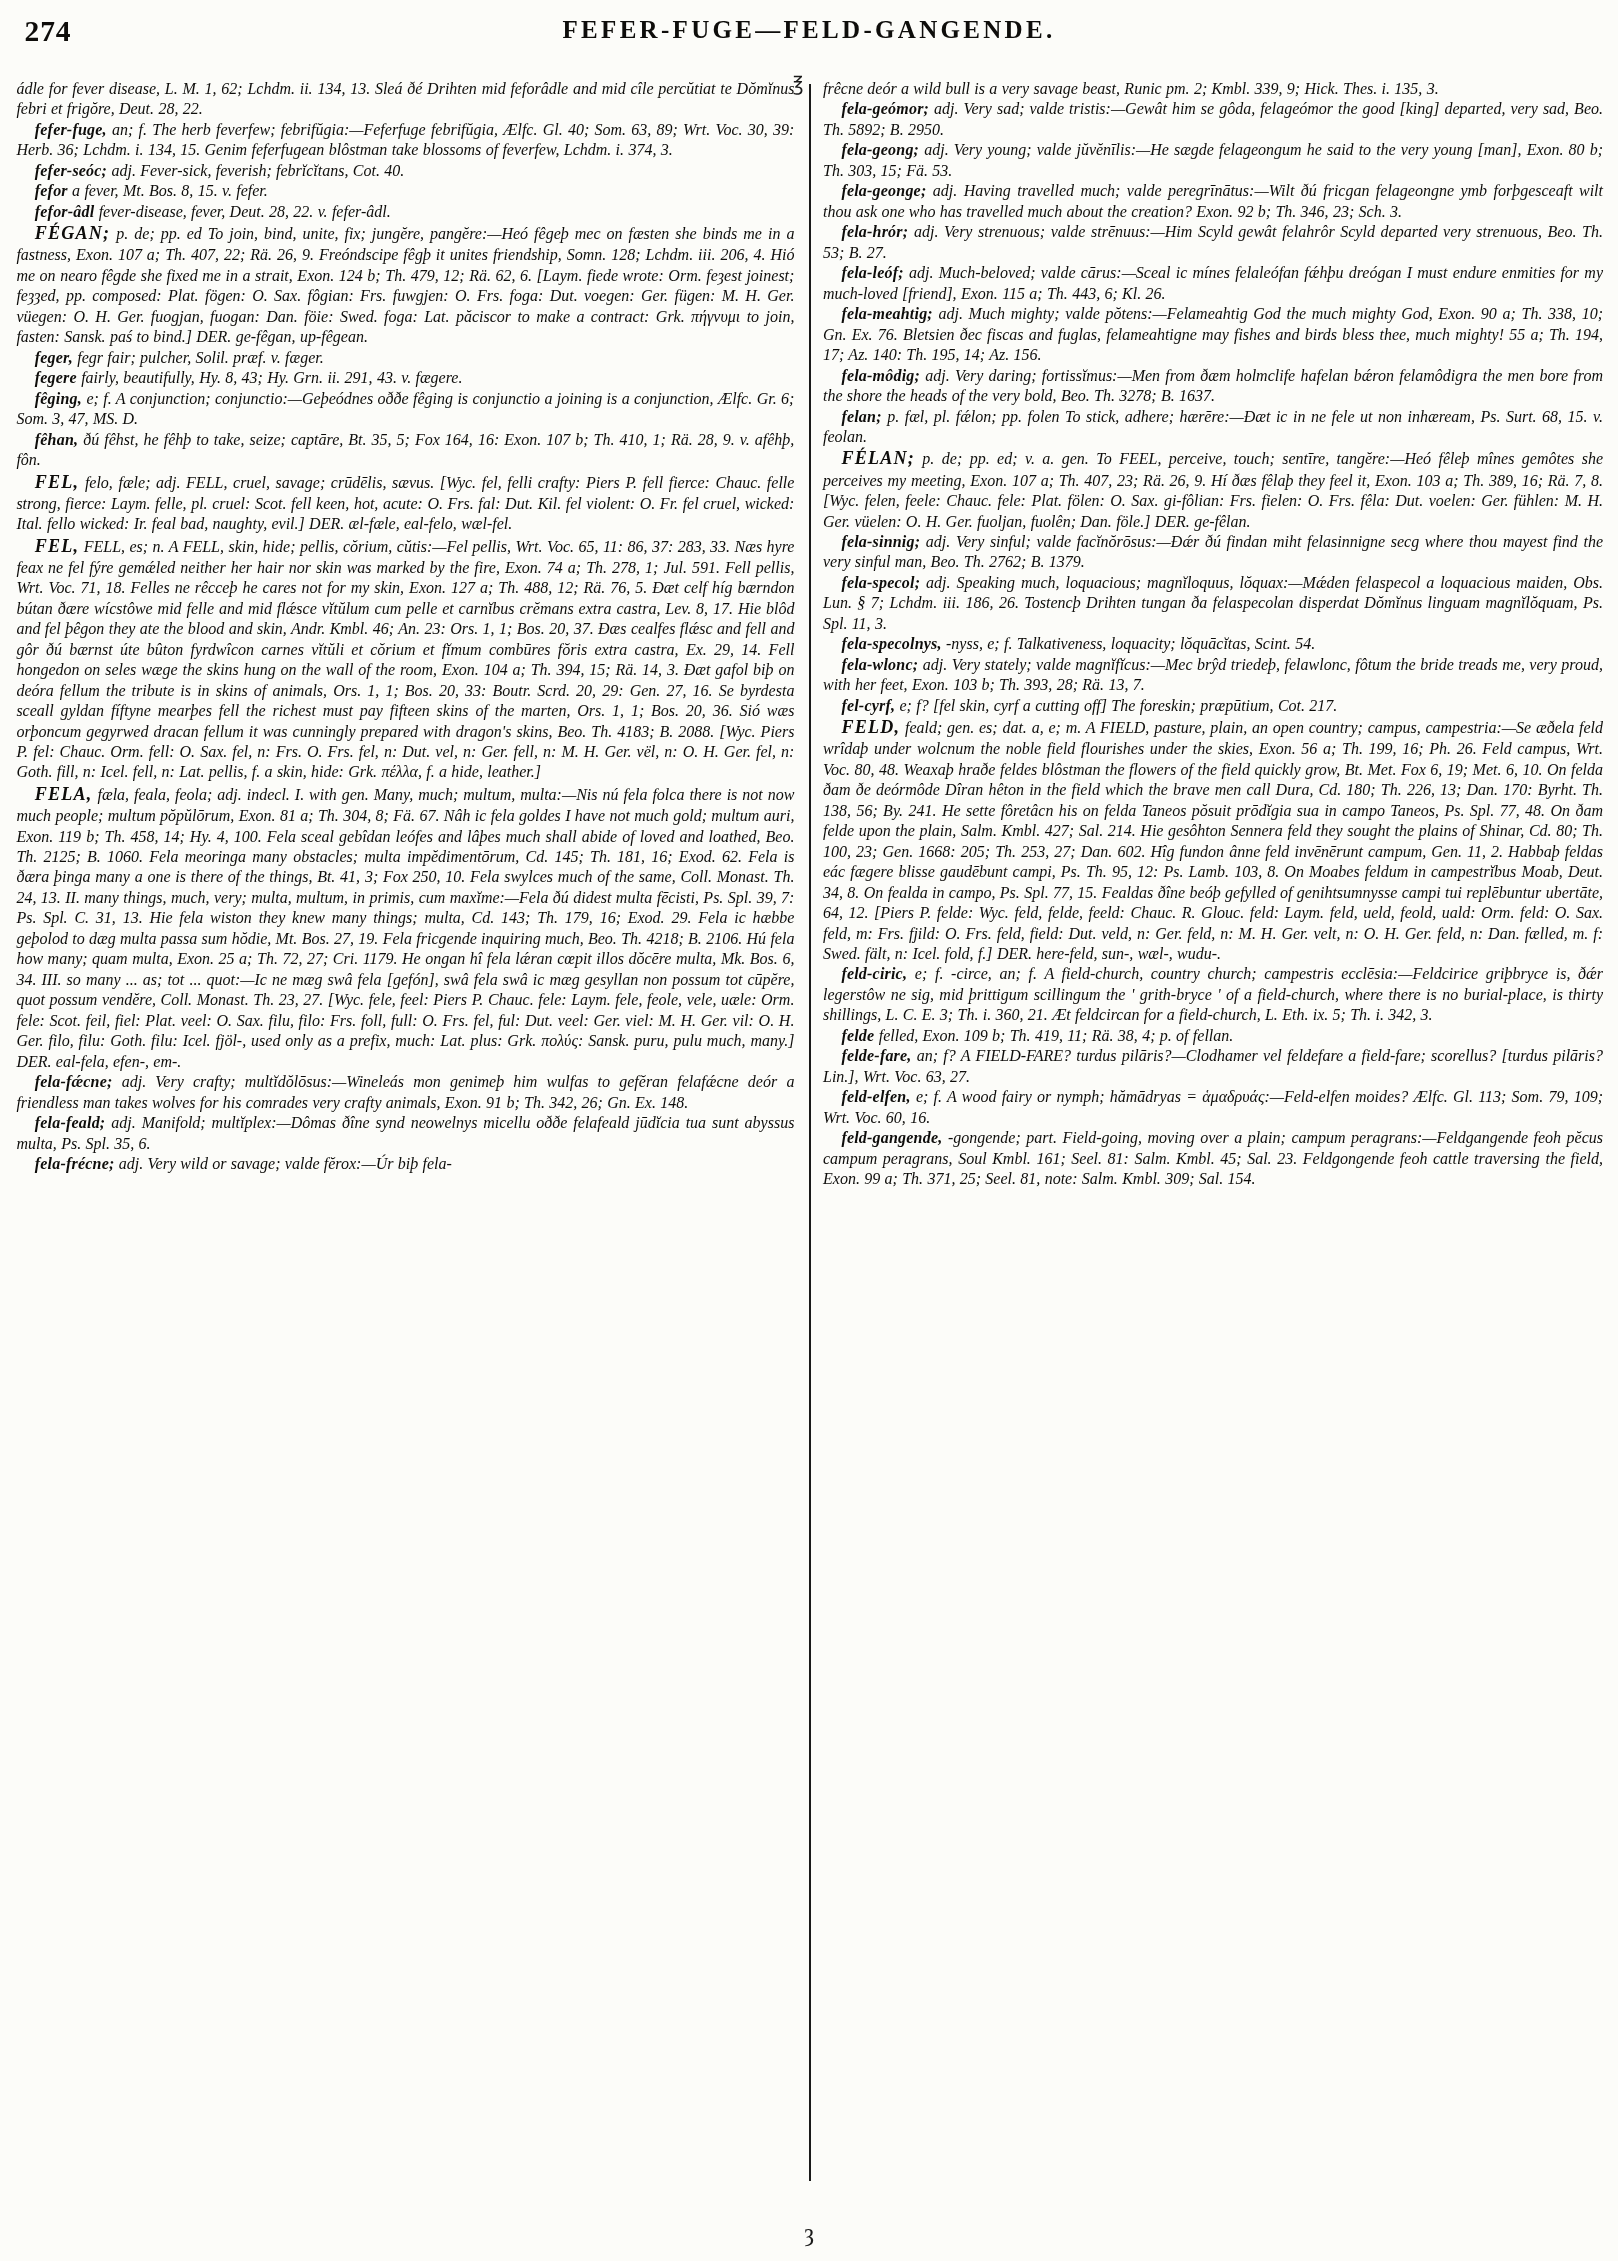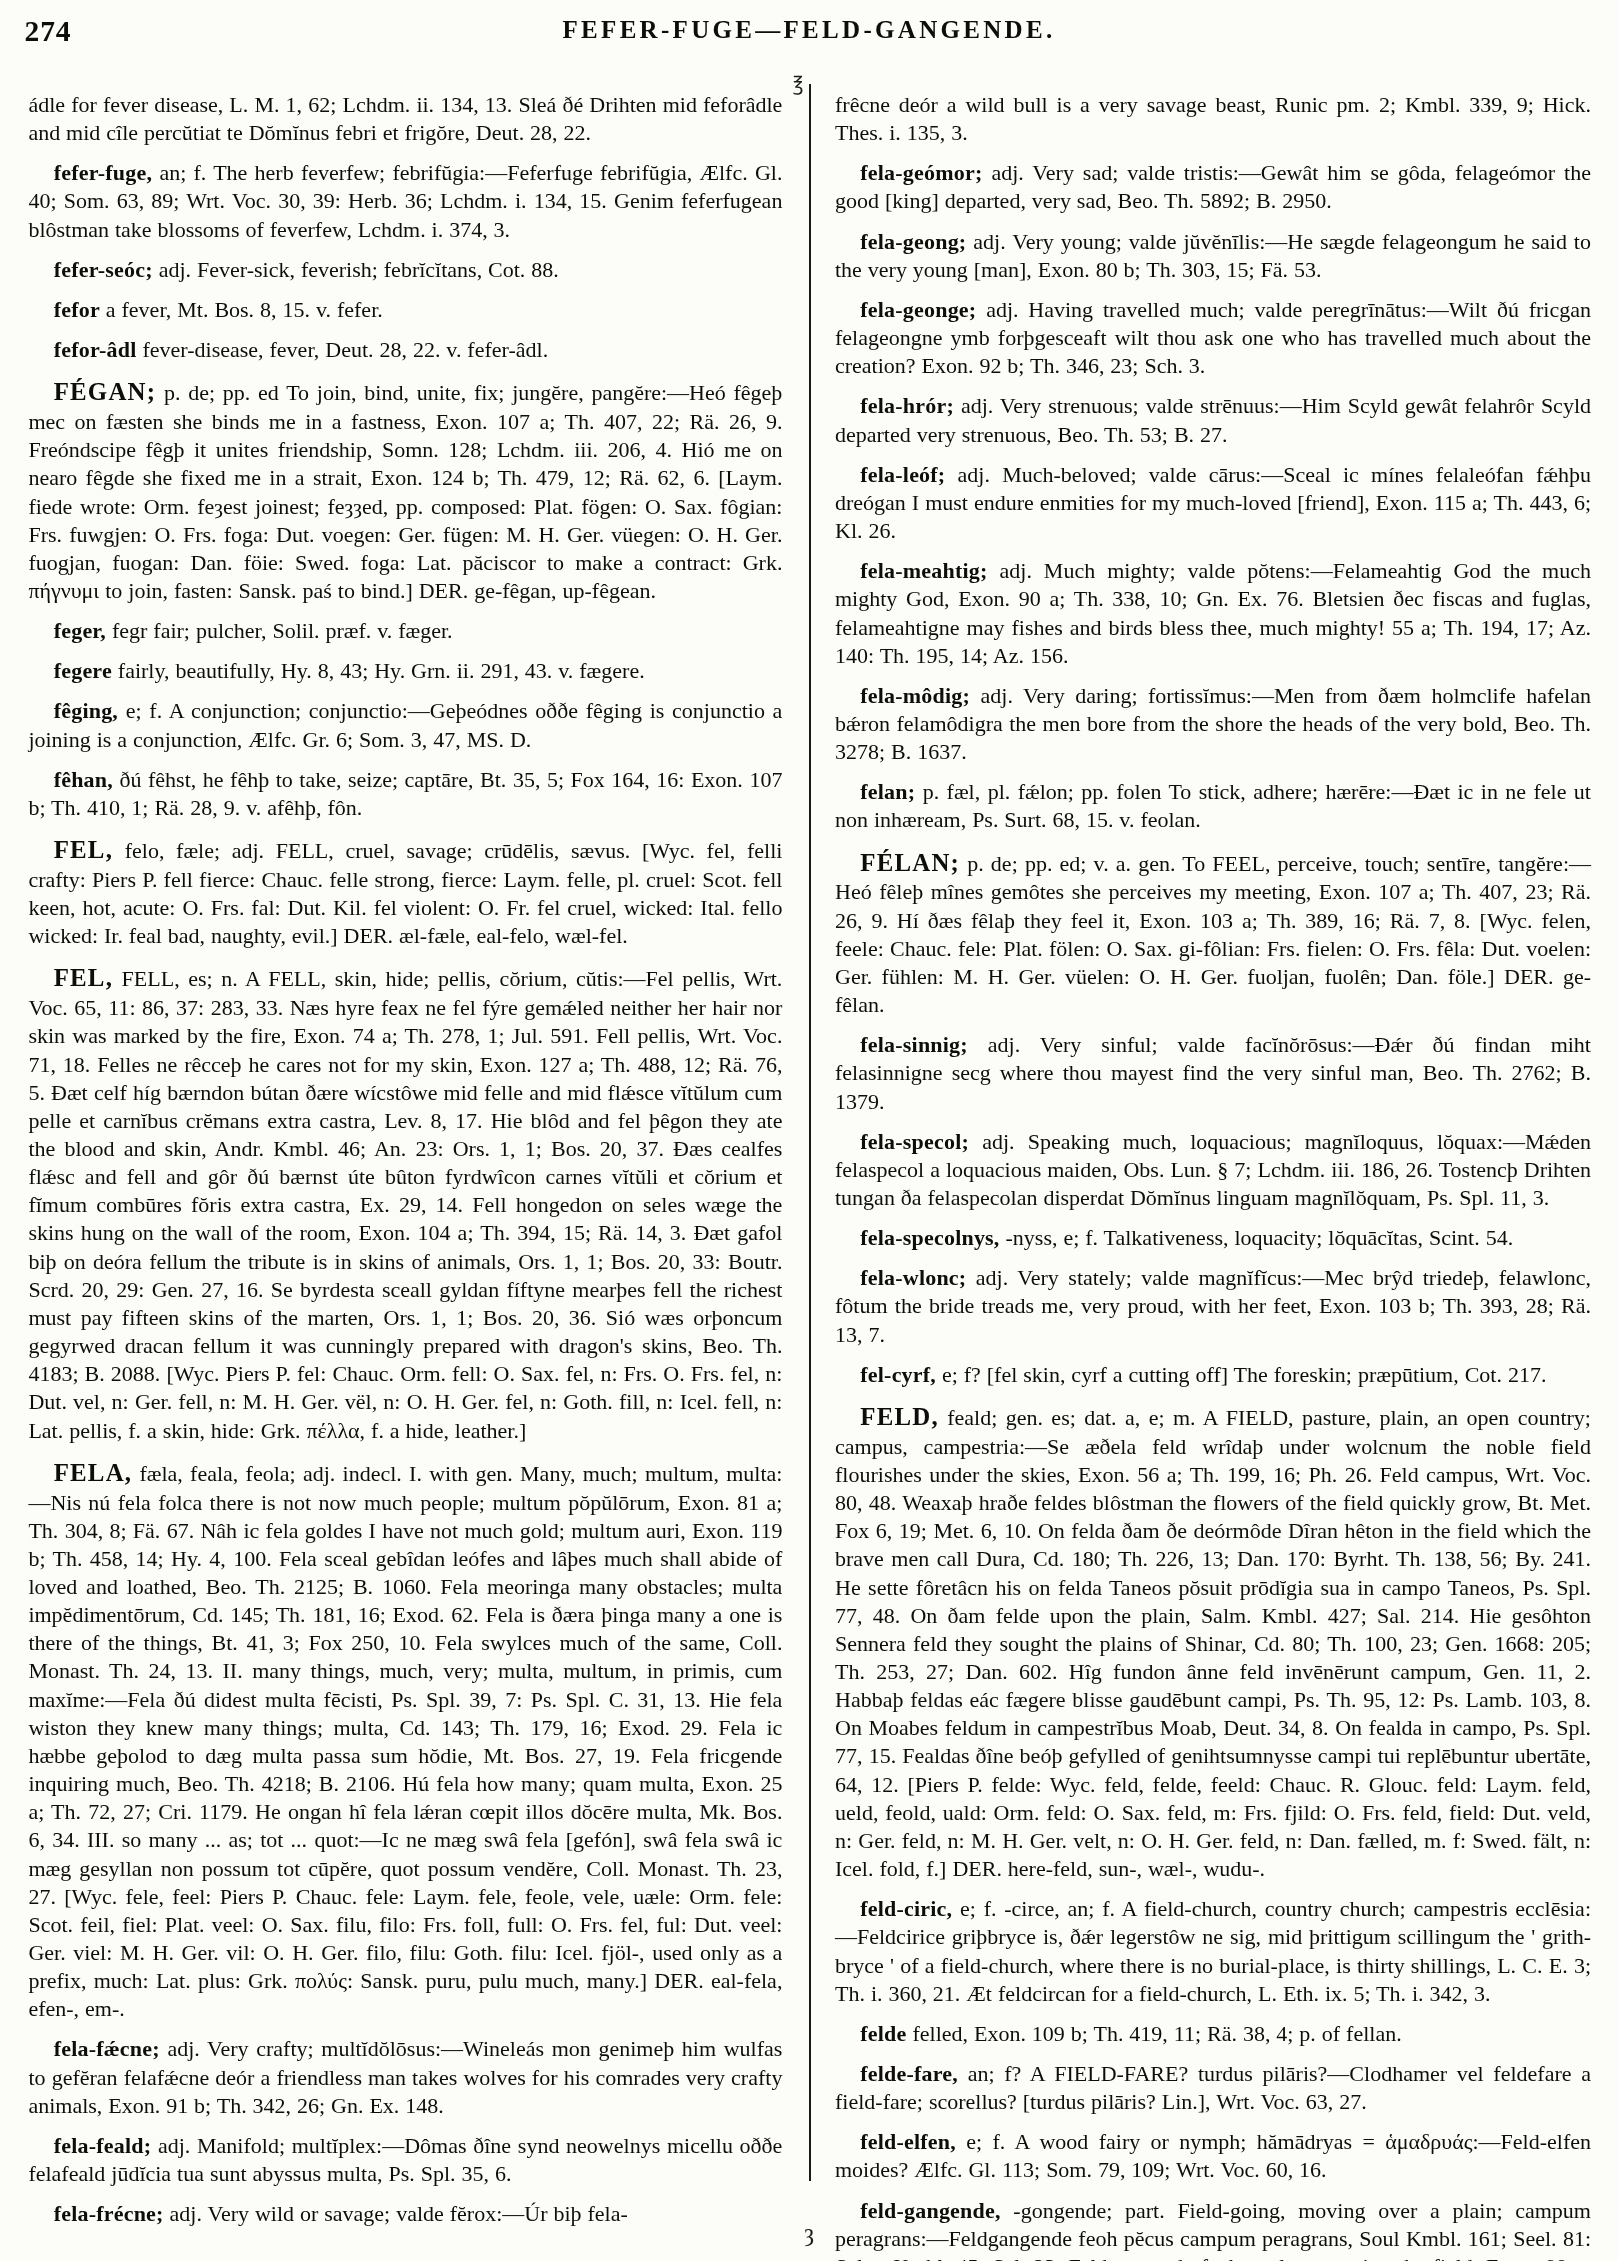--- a/index.html
+++ b/index.html
@@ -26,26 +26,27 @@
   .column.left  { left:16.4px;  width:778px; }
   .column.right { left:823px; width:780px; }
 
   .col-divider {
     position:absolute; left:809px; top:84px;
     width:1.6px; height:2097px;
     background:#1a1a1a;
   }
 
   .entry {
-    margin:12px;
+    margin:0;
     text-align:justify;
-    font-size:22px;
+    font-size:16px;
     line-height:1.28;
     text-indent:1.15em;
     word-spacing:0.02em;
+    font-style:italic;
   }
   .entry.continuation { text-indent:0; }
   .entry .head { font-weight:bold; letter-spacing:0.2px; }
   .entry.major .head { font-size:1.13em; letter-spacing:1.2px; }
 
   .printers-mark-top {
     position:absolute; left:793px; top:69px;
     font-size:19.7px; color:#1a1a1a;
   }
   .signature-mark-bottom {
@@ -62,21 +63,21 @@
   <div class="page-number">274</div>
   <div class="running-head">FEFER-FUGE—FELD-GANGENDE.</div>
 
   <span class="printers-mark-top">℥</span>
 
   <div class="column left">
   <p class="entry continuation"> <span class="body">ádle for fever disease, L. M. 1, 62; Lchdm. ii. 134, 13. Sleá ðé Drihten mid feforâdle and mid cîle percŭtiat te Dŏmĭnus febri et frigŏre, Deut. 28, 22.</span></p>
 
   <p class="entry"><span class="head">fefer-fuge,</span> <span class="body">an; f. The herb feverfew; febrifŭgia:—Feferfuge febrifŭgia, Ælfc. Gl. 40; Som. 63, 89; Wrt. Voc. 30, 39: Herb. 36; Lchdm. i. 134, 15. Genim feferfugean blôstman take blossoms of feverfew, Lchdm. i. 374, 3.</span></p>
 
-  <p class="entry"><span class="head">fefer-seóc;</span> <span class="body">adj. Fever-sick, feverish; febrĭcĭtans, Cot. 88.</span></p>
+  <p class="entry"><span class="head">fefer-seóc;</span> <span class="body">adj. Fever-sick, feverish; febrĭcĭtans, Cot. 40.</span></p>
 
   <p class="entry"><span class="head">fefor</span> <span class="body">a fever, Mt. Bos. 8, 15. v. fefer.</span></p>
 
   <p class="entry"><span class="head">fefor-âdl</span> <span class="body">fever-disease, fever, Deut. 28, 22. v. fefer-âdl.</span></p>
 
   <p class="entry major"><span class="head">FÉGAN;</span> <span class="body">p. de; pp. ed To join, bind, unite, fix; jungĕre, pangĕre:—Heó fêgeþ mec on fæsten she binds me in a fastness, Exon. 107 a; Th. 407, 22; Rä. 26, 9. Freóndscipe fêgþ it unites friendship, Somn. 128; Lchdm. iii. 206, 4. Hió me on nearo fêgde she fixed me in a strait, Exon. 124 b; Th. 479, 12; Rä. 62, 6. [Laym. fiede wrote: Orm. feȝest joinest; feȝȝed, pp. composed: Plat. fögen: O. Sax. fôgian: Frs. fuwgjen: O. Frs. foga: Dut. voegen: Ger. fügen: M. H. Ger. vüegen: O. H. Ger. fuogjan, fuogan: Dan. föie: Swed. foga: Lat. păciscor to make a contract: Grk. πήγνυμι to join, fasten: Sansk. paś to bind.] DER. ge-fêgan, up-fêgean.</span></p>
 
   <p class="entry"><span class="head">feger,</span> <span class="body">fegr fair; pulcher, Solil. præf. v. fæger.</span></p>
 
   <p class="entry"><span class="head">fegere</span> <span class="body">fairly, beautifully, Hy. 8, 43; Hy. Grn. ii. 291, 43. v. fægere.</span></p>

